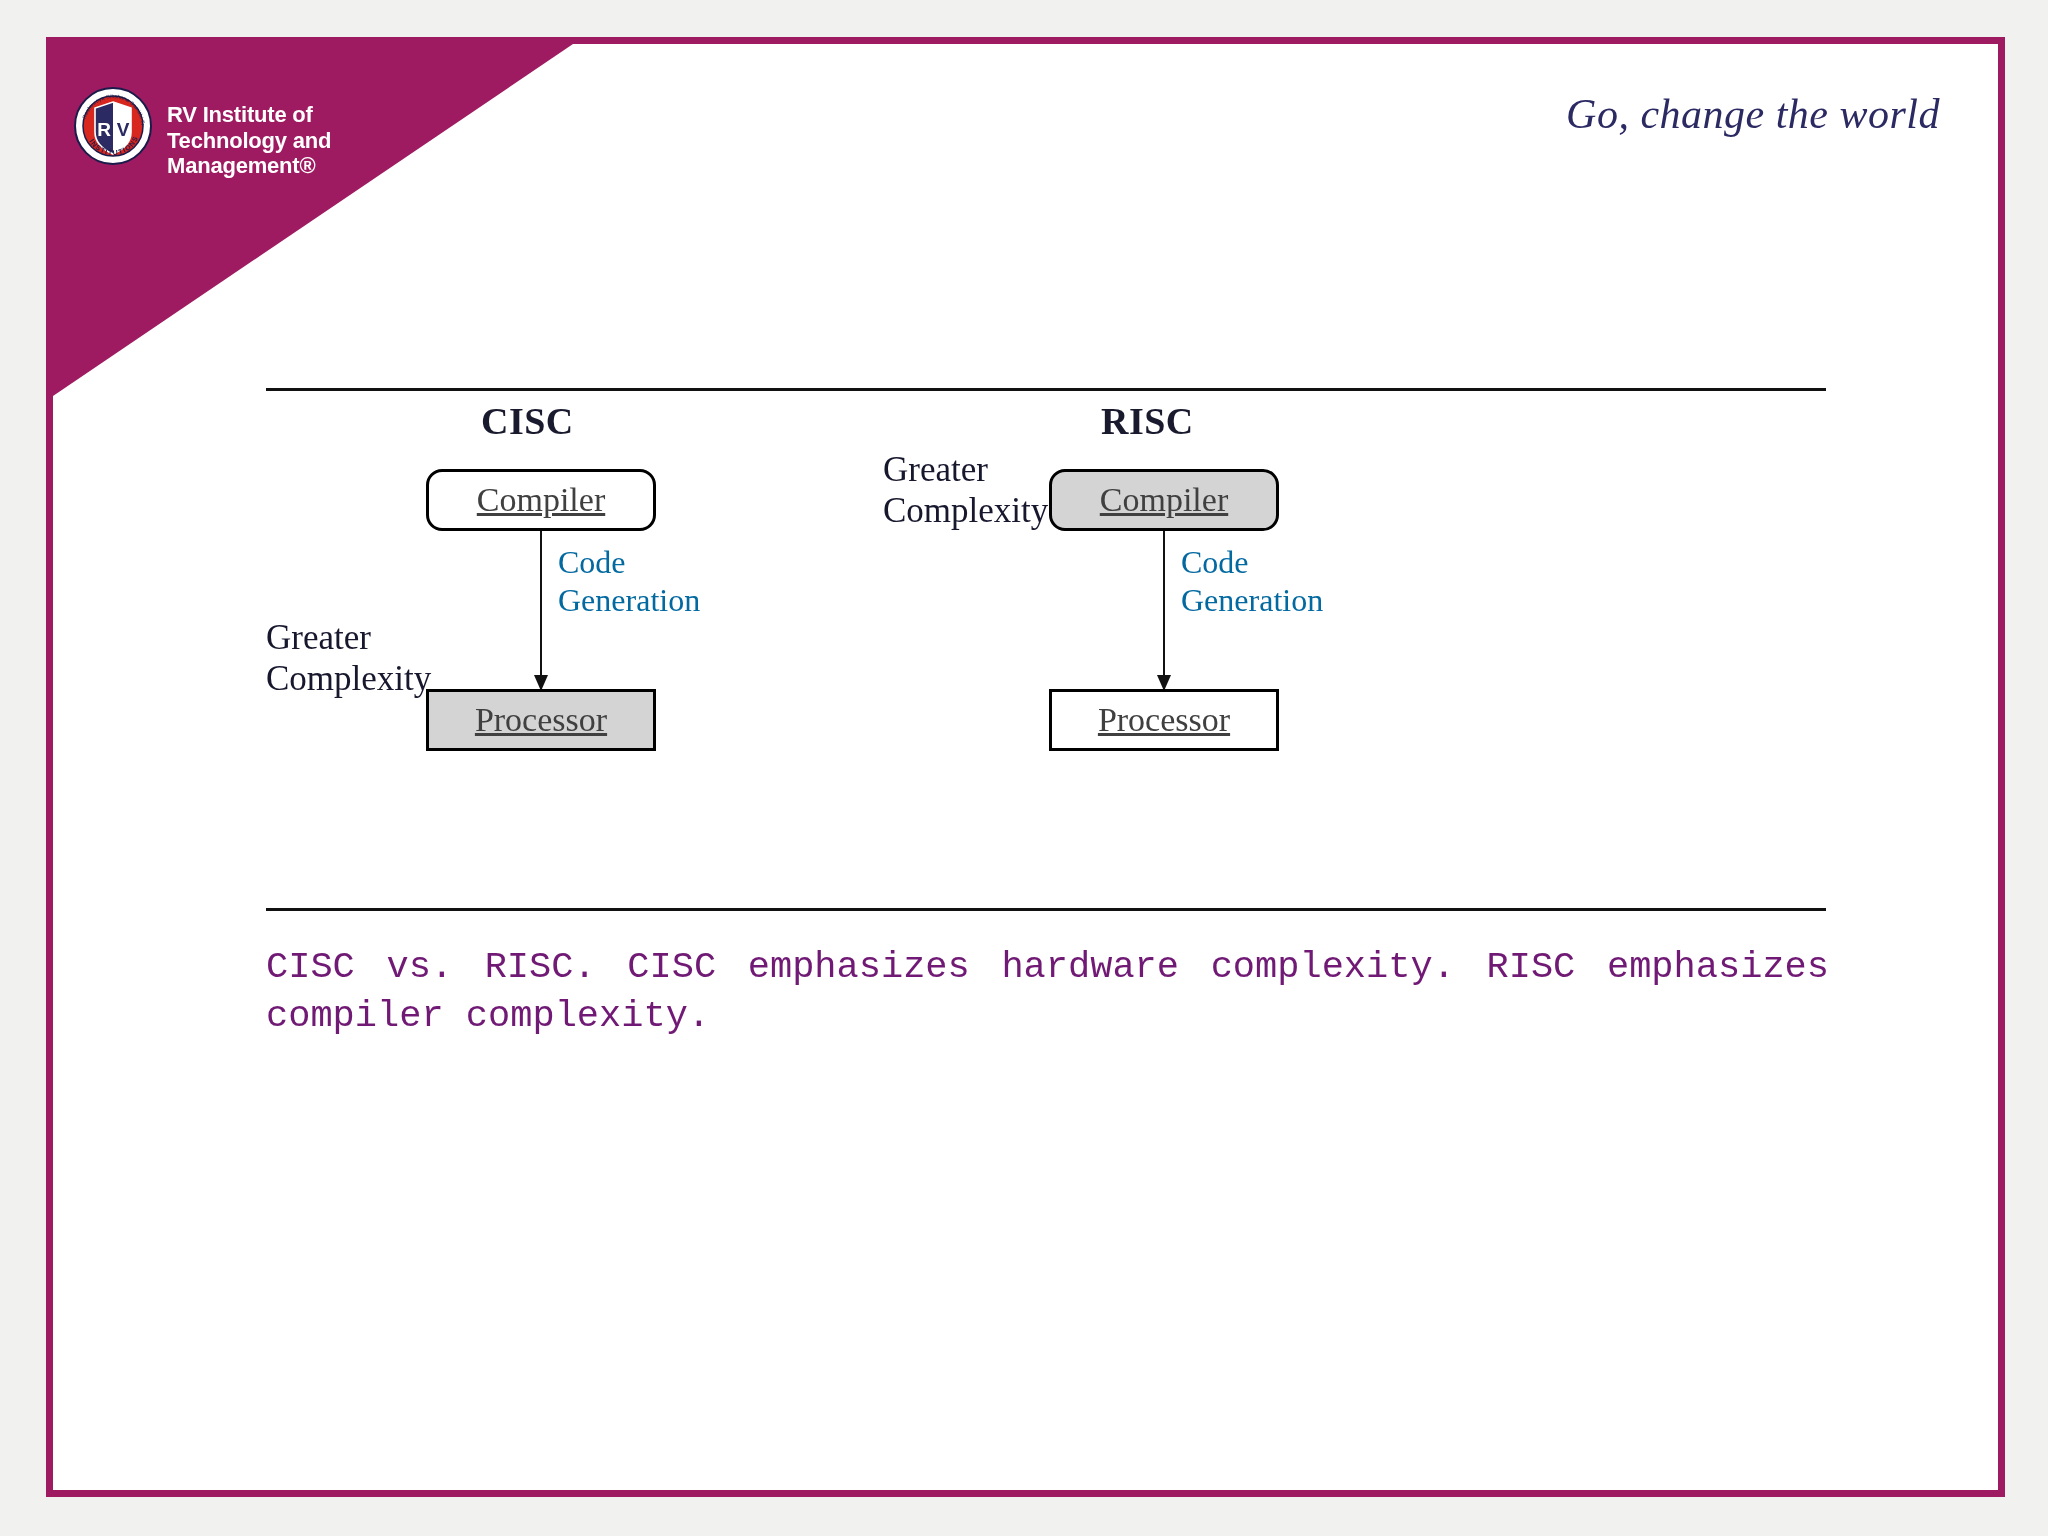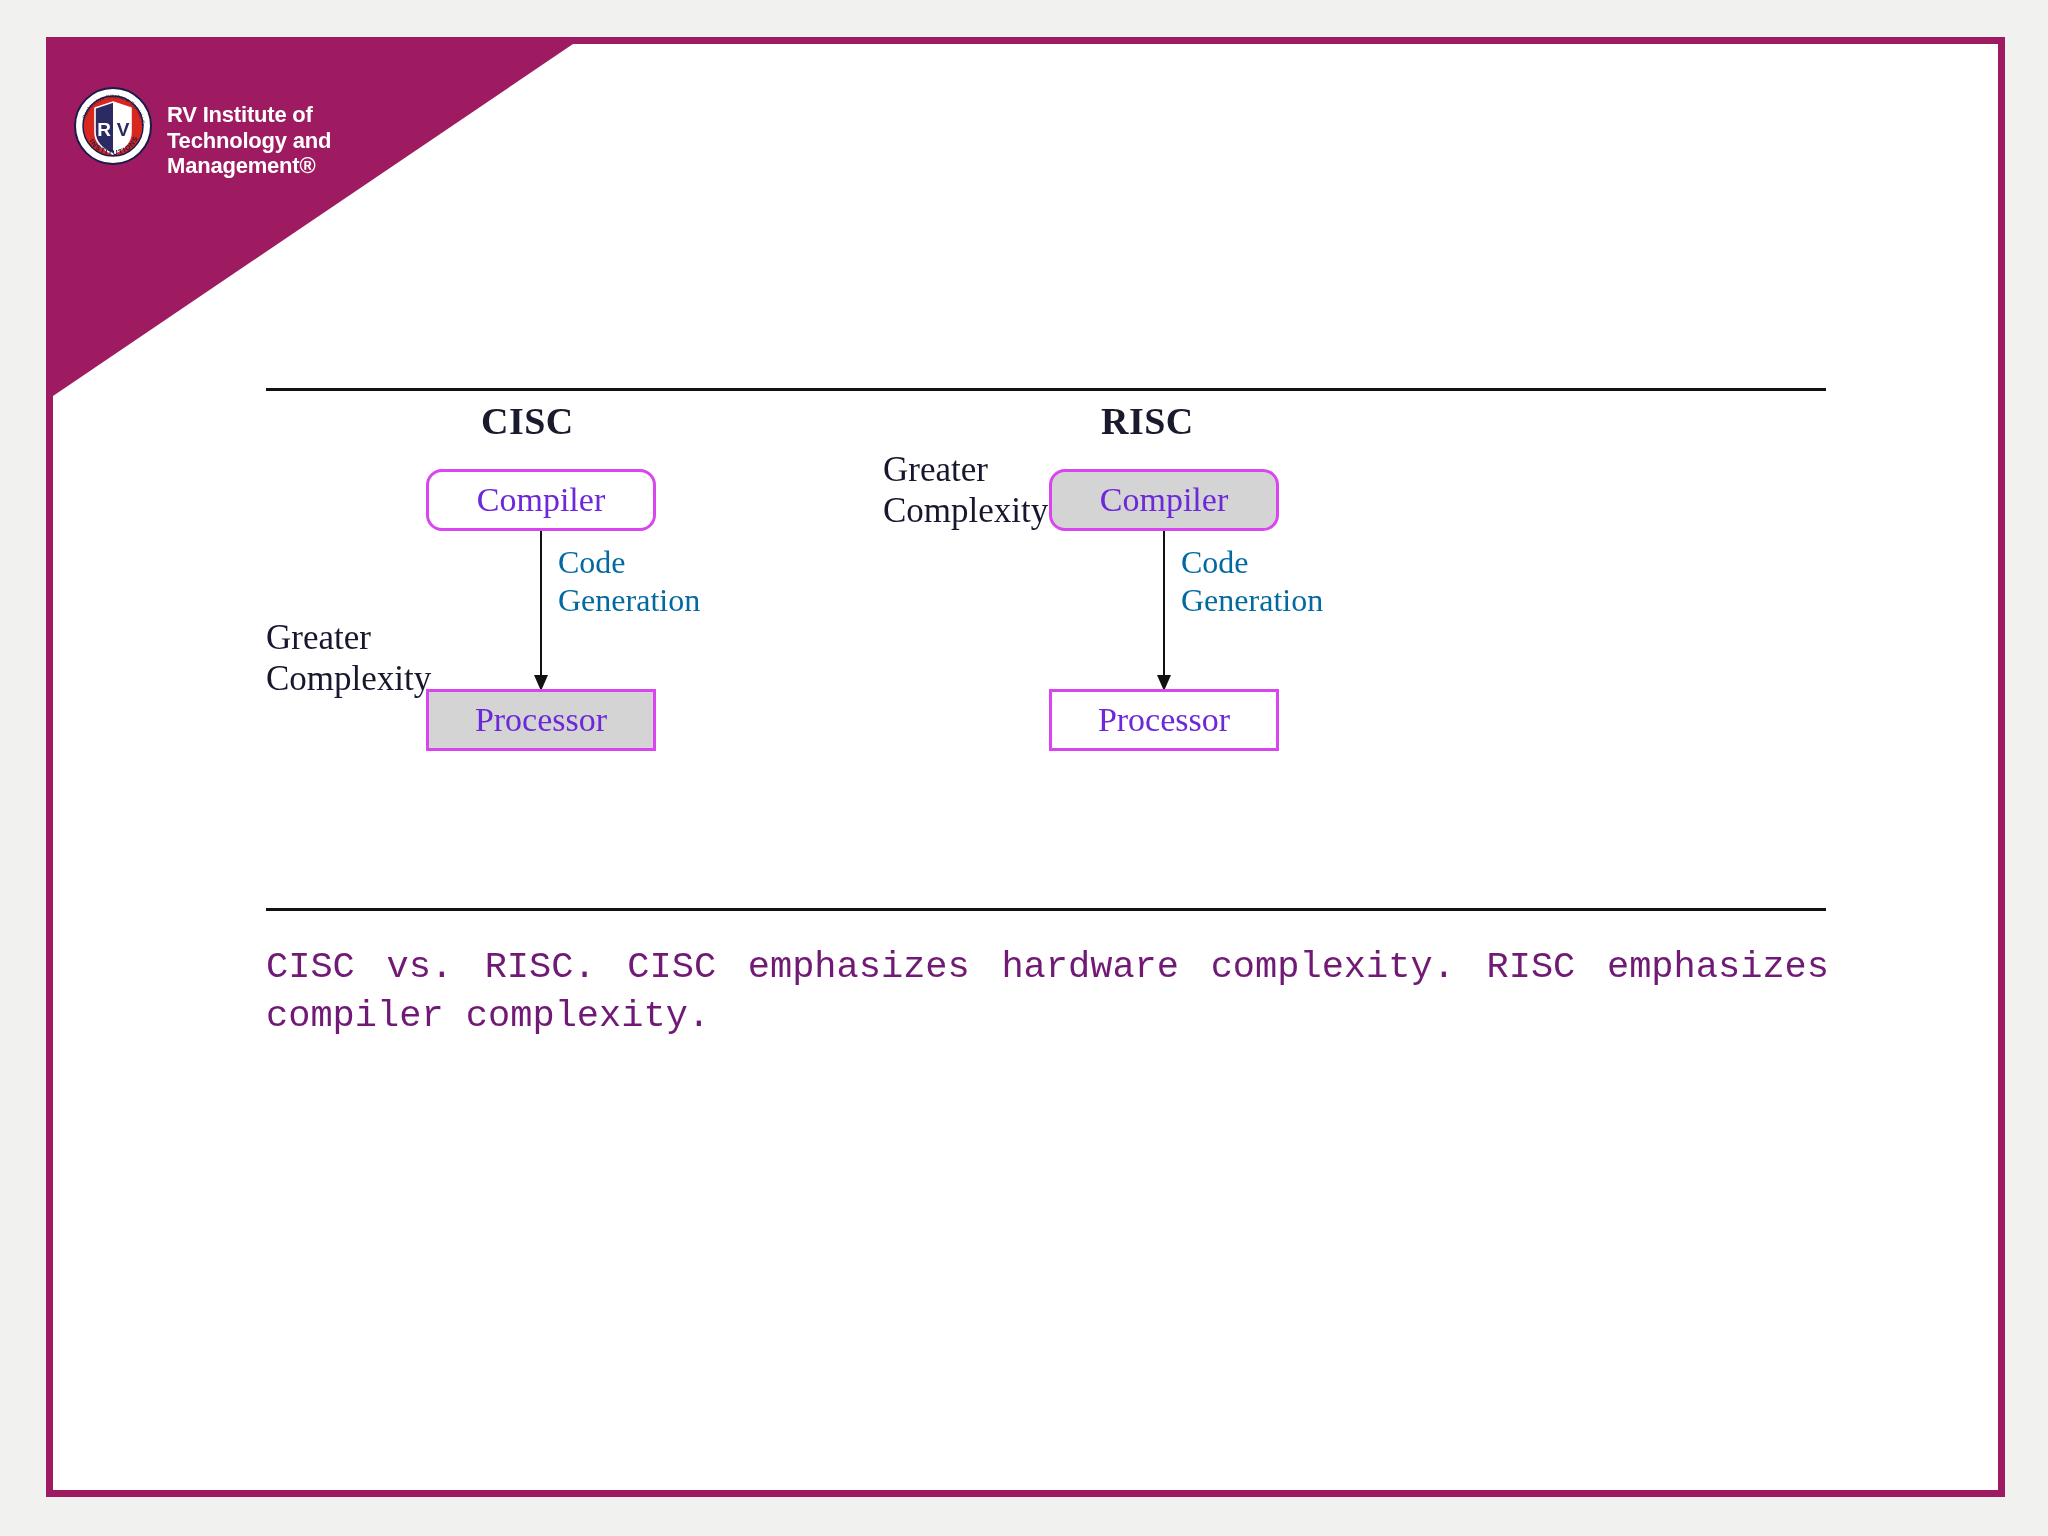--- a/index.html
+++ b/index.html
@@ -119,23 +119,24 @@
   .col-title.risc { left: 835px; top: 0px; }
 
   .node {
     position: absolute;
     box-sizing: border-box;
     display: flex;
     align-items: center;
     justify-content: center;
     font-family: "Liberation Serif", serif;
     font-size: 34px;
-    color: #6d28d9;
-    border: 3px solid #d946ef;
+    color: #404040;
+    border: 3px solid #000000;
     background: #ffffff;
+    text-decoration: underline;
   }
   .node.shaded { background: #d4d4d4; }
   .node.rounded { border-radius: 16px; }
 
   
   .node.cisc-compiler  { left: 160px; top: 70px;  width: 230px; height: 62px; }
   .node.cisc-processor { left: 160px; top: 290px; width: 230px; height: 62px; }
   
   .node.risc-compiler  { left: 783px; top: 70px;  width: 230px; height: 62px; }
   .node.risc-processor { left: 783px; top: 290px; width: 230px; height: 62px; }
@@ -224,20 +225,21 @@
         <text font-family="Liberation Sans, sans-serif" font-size="7" font-weight="bold" fill="#1b1b4b" letter-spacing="1.1">
           <textPath href="#arcBot" startOffset="16%">INSTITUTIONS</textPath>
         </text>
       </svg>
     </span>
     <span class="inst-name">RV Institute of
 Technology and
 Management®</span>
   </div>
 
+  <div class="tagline">Go, change the world</div>
 
   <div class="content">
 
     <div class="rule rule-top"></div>
 
     <div class="figure">
 
       <div class="col-title cisc">CISC</div>
       <div class="col-title risc">RISC</div>
 

